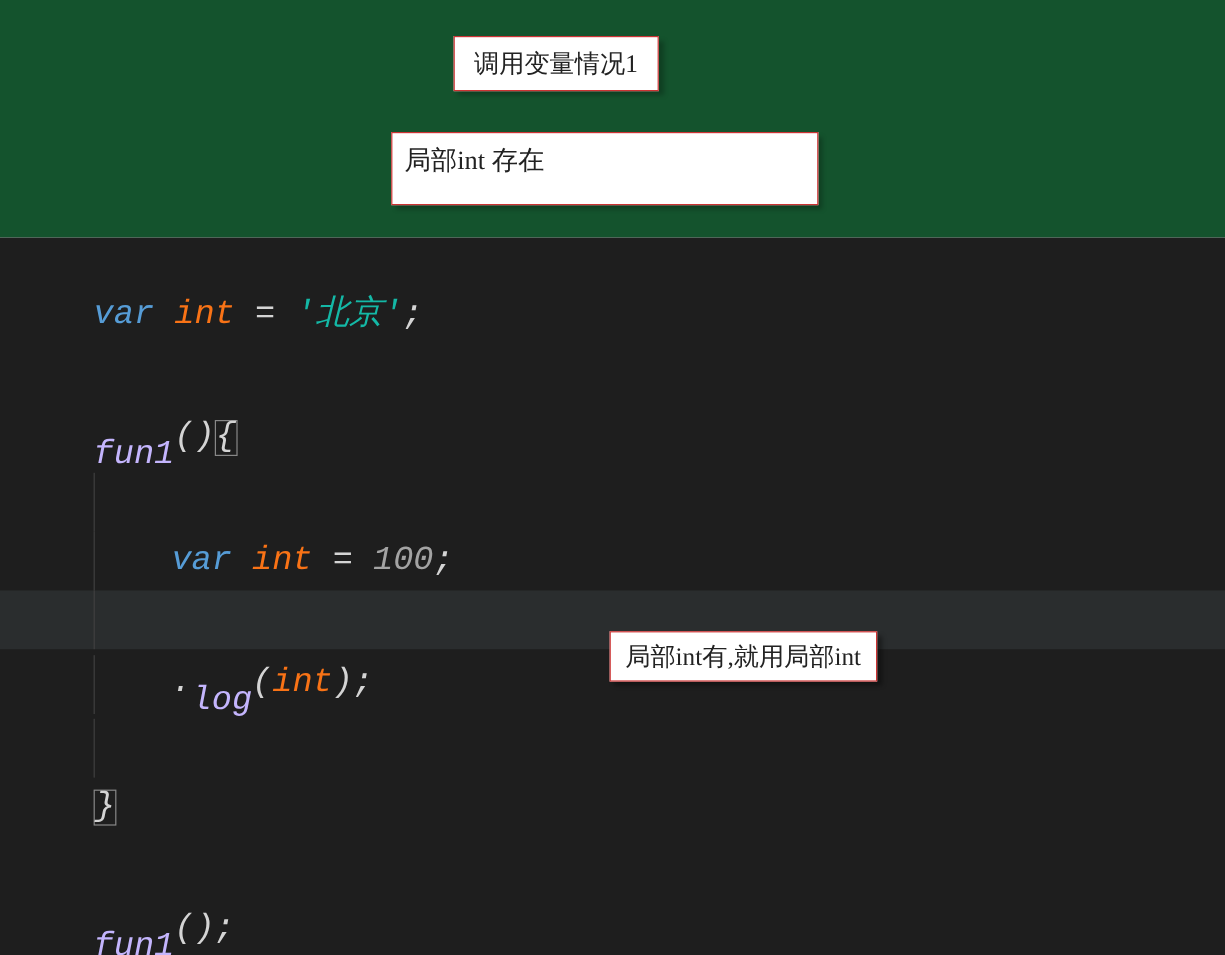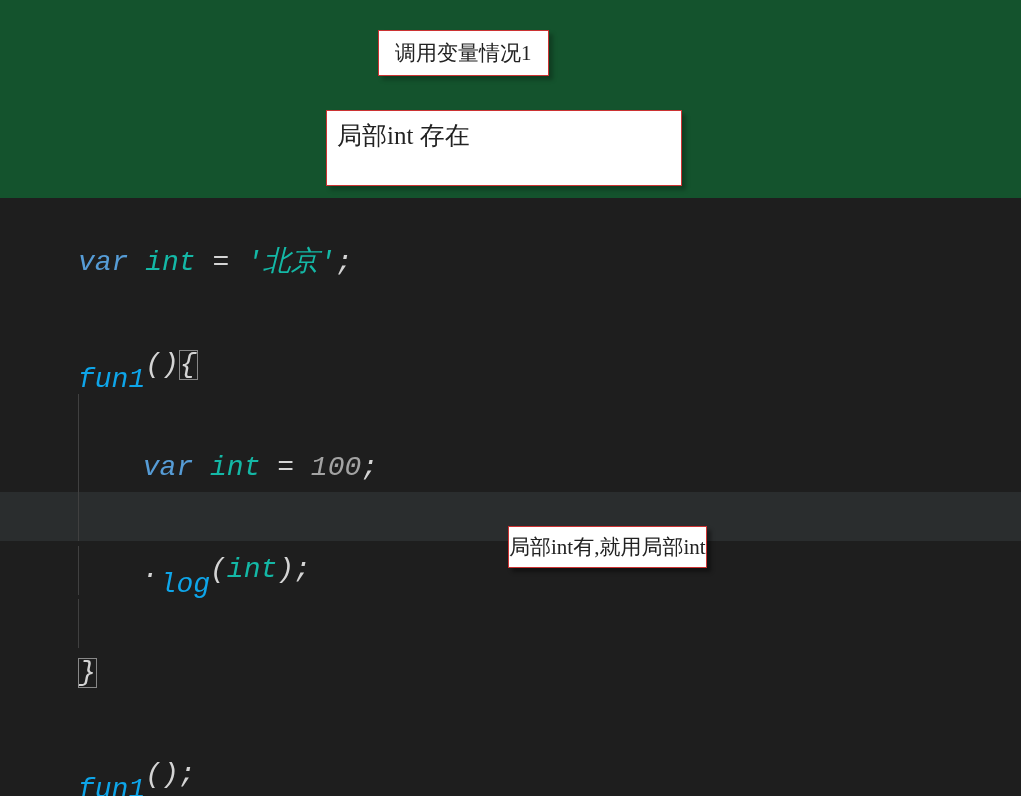--- a/index.html
+++ b/index.html
@@ -26,24 +26,24 @@
       color: #222;
       background: #fff;
       box-shadow: 4px 4px 4px rgba(0,0,0,0.25);
       font-family: "SimSun", serif;
     }
     .sub-box {
       position: absolute;
       left: 326px;
       top: 110px;
       width: 356px;
-      height: 76px;
+      height: 61px;
       border: 1.5px solid #cc3333;
       padding: 8px 10px;
-      font-size: 25px;
+      font-size: 22px;
       color: #222;
       background: #fff;
       box-shadow: 4px 4px 4px rgba(0,0,0,0.25);
       font-family: "SimSun", serif;
       box-sizing: border-box;
     }
     .code-area {
       position: absolute;
       left: 0;
       top: 198px;
@@ -67,23 +67,23 @@
       white-space: pre;
     }
     .hl-current {
       background: #2a2d2e;
       margin-left: -78px;
       padding-left: 78px;
       margin-right: -400px;
       padding-right: 400px;
     }
     .kw-blue { color: #569cd6; }
-    .kw-var { color: #14b8a6; }
+    .kw-var { color: #f97316; }
     .kw-str { color: #14b8a6; }
-    .kw-func { color: #0ea5e9; margin-top: 30px; }
+    .kw-func { color: #c4b5fd; margin-top: 30px; }
     .kw-num { color: #a3a3a3; }
     .kw-punc { color: #d4d4d4; }
     .bracket-box {
       border: 1px solid #888;
       padding: 0 0px;
     }
     .indent-guide1 {
       border-left: 1px solid #404040;
       padding-left: 47px;
       display: inline-block;
@@ -92,21 +92,21 @@
       line-height: 49px;
       vertical-align: top;
     }
     .annotation-box {
       position: absolute;
       border: 1.5px solid #cc3333;
       background: #fff;
       color: #222;
       font-size: 21px;
       font-family: "SimSun", serif;
-      padding: 6px 0;
+      padding: 6px 12px;
       box-shadow: 4px 4px 4px rgba(0,0,0,0.4);
     }
   </style>
 </head>
 <body>
 
 <div class="top-area">
   <div class="title-box">调用变量情况1</div>
   <div class="sub-box">局部int 存在</div>
 </div>

